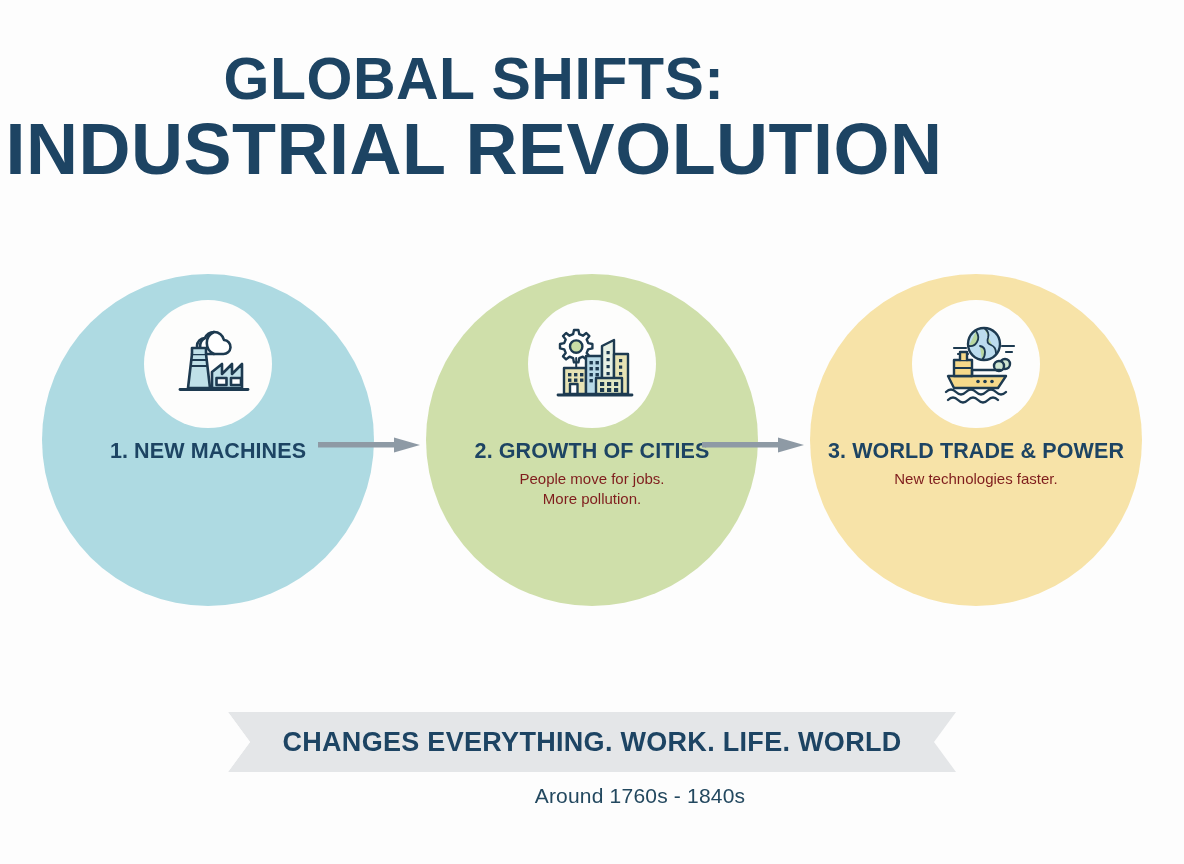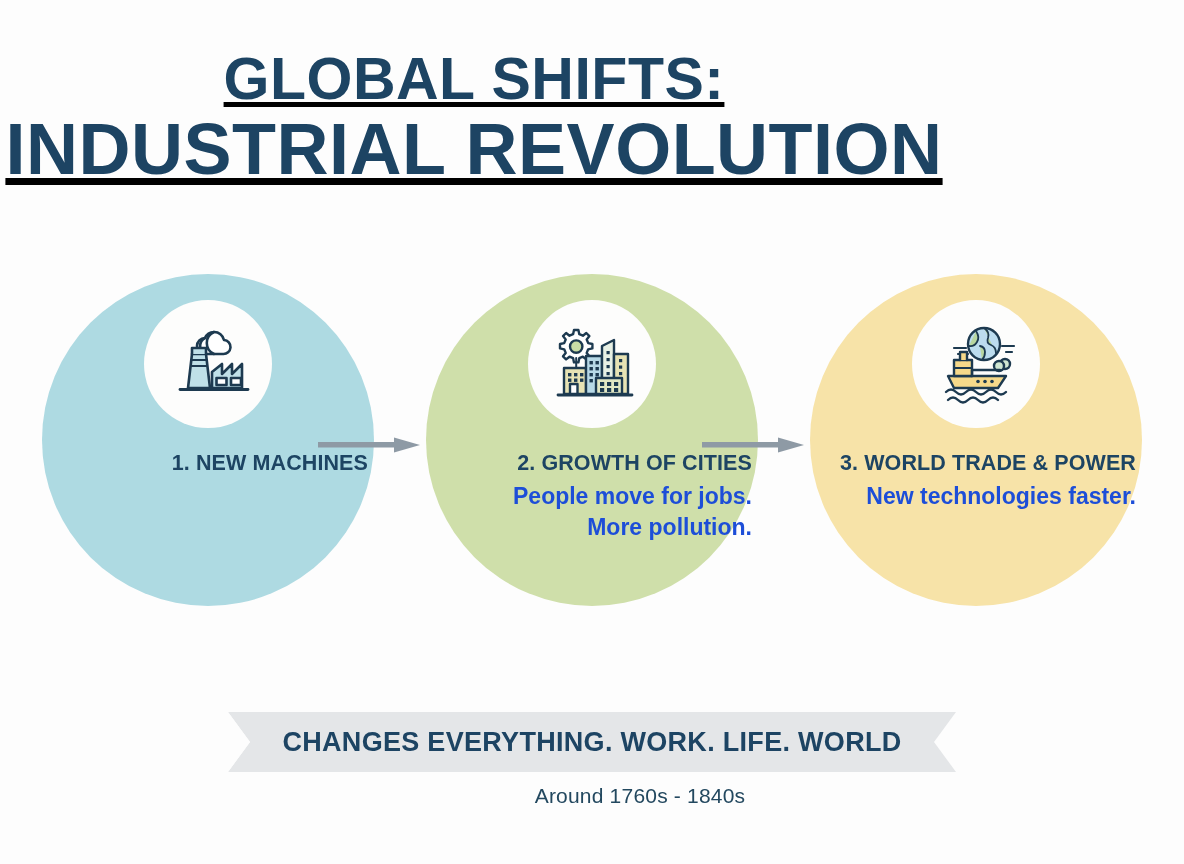--- a/index.html
+++ b/index.html
@@ -20,21 +20,20 @@
     height: 864px;
   }
 
   
   .title-block {
     position: absolute;
     top: 48px;
     left: 0;
     width: 948px;
     text-align: center;
-    text-decoration: underline;
   }
   .title-line {
     font-family: "Liberation Sans", sans-serif;
     font-weight: bold;
     color: #1d4463;
     letter-spacing: 0.5px;
     line-height: 1.06;
     white-space: nowrap;
   }
   .title-line-1 { font-size: 59px; }
@@ -70,40 +69,39 @@
     border-radius: 50%;
     background: #fdfdfc;
     display: flex;
     align-items: center;
     justify-content: center;
   }
   .icon-badge svg { display: block; }
 
   .circle-text {
     position: absolute;
-    top: 176px;
+    top: 164px;
     left: 0;
     width: 100%;
-    text-align: right;
+    text-align: center;
     padding: 0 6px;
     box-sizing: border-box;
   }
   .circle-heading {
     font-size: 21.5px;
     font-weight: bold;
     color: #1d4463;
     line-height: 1.28;
     letter-spacing: 0.1px;
   }
   .circle-body {
-    font-size: 23px;
-    color: #1d4ed8;
+    font-size: 15px;
+    color: #7f1d1d;
     line-height: 1.36;
     margin-top: 3px;
-    font-weight: bold;
   }
 
   
   .arrow {
     position: absolute;
     top: 435px;
     height: 20px;
   }
   .arrow-1 { left: 318px; width: 104px; }
   .arrow-2 { left: 702px; width: 104px; }

